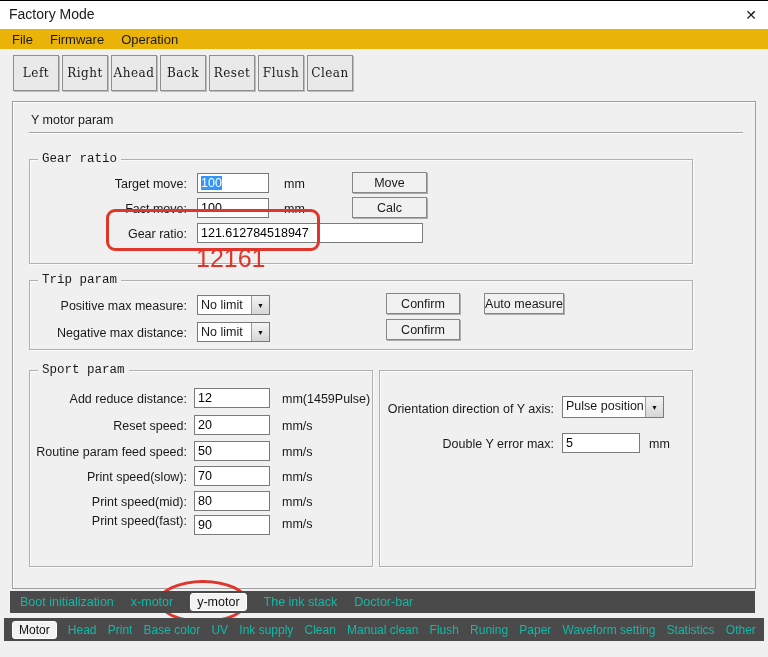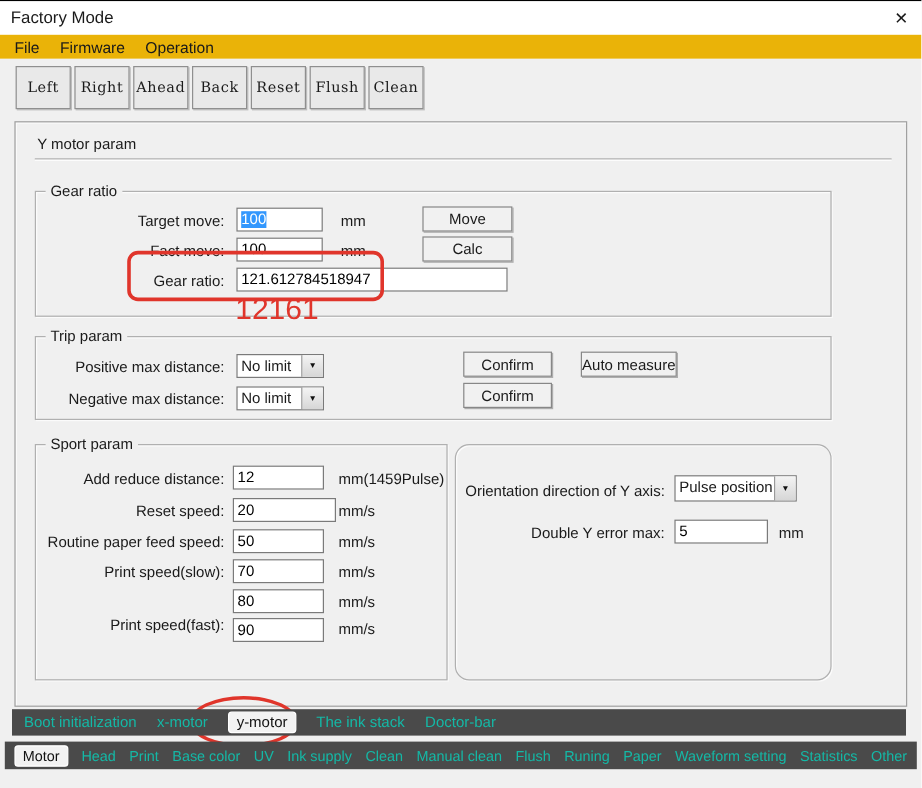--- a/index.html
+++ b/index.html
@@ -23,21 +23,21 @@
             font-family:"DejaVu Serif",serif;font-size:12px;letter-spacing:.5px;box-sizing:border-box;}
   
   #panel{position:absolute;left:12px;top:52px;width:744px;height:488px;background:#f0f0f0;
          border:1px solid #a0a0a0;box-shadow:inset 1px 1px 0 #fdfdfd;box-sizing:border-box;}
   #panel-title{position:absolute;left:18px;top:11px;font-size:12.5px;}
   #panel-sep{position:absolute;left:16px;top:30px;width:714px;height:0;
              border-top:1px solid #a3a3a3;border-bottom:1px solid #ffffff;}
   
   .group{position:absolute;border:1px solid #b0b0b0;box-shadow:1px 1px 0 #fbfbfb,inset 1px 1px 0 #fbfbfb;
          box-sizing:border-box;}
-  .group-title{position:absolute;top:-8px;left:8px;background:#f0f0f0;padding:0 4px;font-size:12.5px;}
+  .group-title{position:absolute;top:-8px;left:8px;background:#f0f0f0;padding:0 4px;font-size:12.5px;font-family:Liberation Mono, monospace;}
   .flabel{position:absolute;text-align:right;font-size:12.5px;height:20px;line-height:20px;white-space:nowrap;}
   .unit{position:absolute;font-size:12.5px;height:20px;line-height:20px;white-space:nowrap;}
   .tinput{position:absolute;box-sizing:border-box;height:20px;border:1px solid #7a7a7a;background:#fff;
           padding:0 3px;font-size:12.5px;font-family:"Liberation Sans",sans-serif;}
   .fake-input{position:absolute;box-sizing:border-box;height:20px;border:1px solid #7a7a7a;background:#fff;
           padding:0 3px;font-size:12.5px;display:flex;align-items:center;}
   .sel-text{background:#3297fd;color:#fff;}
   .btn{position:absolute;box-sizing:border-box;background:#f1f1f1;border:1px solid #878787;
        box-shadow:1px 1px 0 0 #adadad;display:flex;align-items:center;justify-content:center;
        font-size:12.5px;}
@@ -104,21 +104,21 @@
         <input class="tinput" style="left: 167px; top: 38px; width: 72px;" value="100">
         <span class="unit" style="left:254px;top:39px;">mm</span>
         <div class="btn" style="left:322px;top:37px;width:75px;height:21px;">Calc</div>
 
         <span class="flabel" style="left:0;top:64px;width:157px;">Gear ratio:</span>
         <input class="tinput" style="left: 167px; top: 63px; width: 226px;" value="121.612784518947">
       </div>
 
       <div class="group" style="left:16px;top:178px;width:664px;height:70px;">
         <span class="group-title">Trip param</span>
-        <span class="flabel" style="left:0;top:15px;width:157px;">Positive max distance:</span>
+        <span class="flabel" style="left:0;top:15px;width:157px;">Positive max measure:</span>
         <div class="combo" style="left:167px;top:14px;width:73px;height:20px;">
           <span class="combo-text">No limit</span>
           <span class="combo-btn">▼</span>
         </div>
         <div class="btn" style="left:356px;top:12px;width:74px;height:21px;">Confirm</div>
         <div class="btn" style="left:454px;top:12px;width:80px;height:21px;">Auto measure</div>
 
         <span class="flabel" style="left:0;top:42px;width:157px;">Negative max distance:</span>
         <div class="combo" style="left:167px;top:41px;width:73px;height:20px;">
           <span class="combo-text">No limit</span>
@@ -128,40 +128,41 @@
       </div>
 
       <div class="group" style="left:16px;top:268px;width:344px;height:197px;">
         <span class="group-title">Sport param</span>
 
         <span class="flabel" style="left:0;top:18px;width:157px;">Add reduce distance:</span>
         <input class="tinput" style="left: 164px; top: 17px; width: 76px;" value="12">
         <span class="unit" style="left:252px;top:18px;">mm(1459Pulse)</span>
 
         <span class="flabel" style="left:0;top:45px;width:157px;">Reset speed:</span>
-        <input class="tinput" style="left: 164px; top: 44px; width: 86px;" value="20">
+        <input class="tinput" style="left: 164px; top: 44px; width: 76px;" value="20">
         <span class="unit" style="left:252px;top:45px;">mm/s</span>
 
-        <span class="flabel" style="left:0;top:71px;width:157px;">Routine paper feed speed:</span>
+        <span class="flabel" style="left:0;top:71px;width:157px;">Routine param feed speed:</span>
         <input class="tinput" style="left: 164px; top: 70px; width: 76px;" value="50">
         <span class="unit" style="left:252px;top:71px;">mm/s</span>
 
         <span class="flabel" style="left:0;top:96px;width:157px;">Print speed(slow):</span>
         <input class="tinput" style="left: 164px; top: 95px; width: 76px;" value="70">
         <span class="unit" style="left:252px;top:96px;">mm/s</span>
 
+        <span class="flabel" style="left:0;top:121px;width:157px;">Print speed(mid):</span>
         <input class="tinput" style="left: 164px; top: 120px; width: 76px;" value="80">
         <span class="unit" style="left:252px;top:121px;">mm/s</span>
 
         <span class="flabel" style="left:0;top:128px;width:157px;margin-top:12px;">Print speed(fast):</span>
         <input class="tinput" style="left: 164px; top: 144px; width: 76px;" value="90">
         <span class="unit" style="left:252px;top:143px;">mm/s</span>
       </div>
 
-      <div class="group" style="left:366px;top:268px;width:314px;height:197px;border-radius:12px;">
+      <div class="group" style="left:366px;top:268px;width:314px;height:197px;">
         <span class="flabel" style="left:0;top:28px;width:174px;">Orientation direction of Y axis:</span>
         <div class="combo" style="left:182px;top:25px;width:102px;height:22px;">
           <span class="combo-text">Pulse position</span>
           <span class="combo-btn">▼</span>
         </div>
         <span class="flabel" style="left:0;top:63px;width:174px;">Double Y error max:</span>
         <input class="tinput" style="left: 182px; top: 62px; width: 78px;" value="5">
         <span class="unit" style="left:269px;top:63px;">mm</span>
       </div>
     </div>

